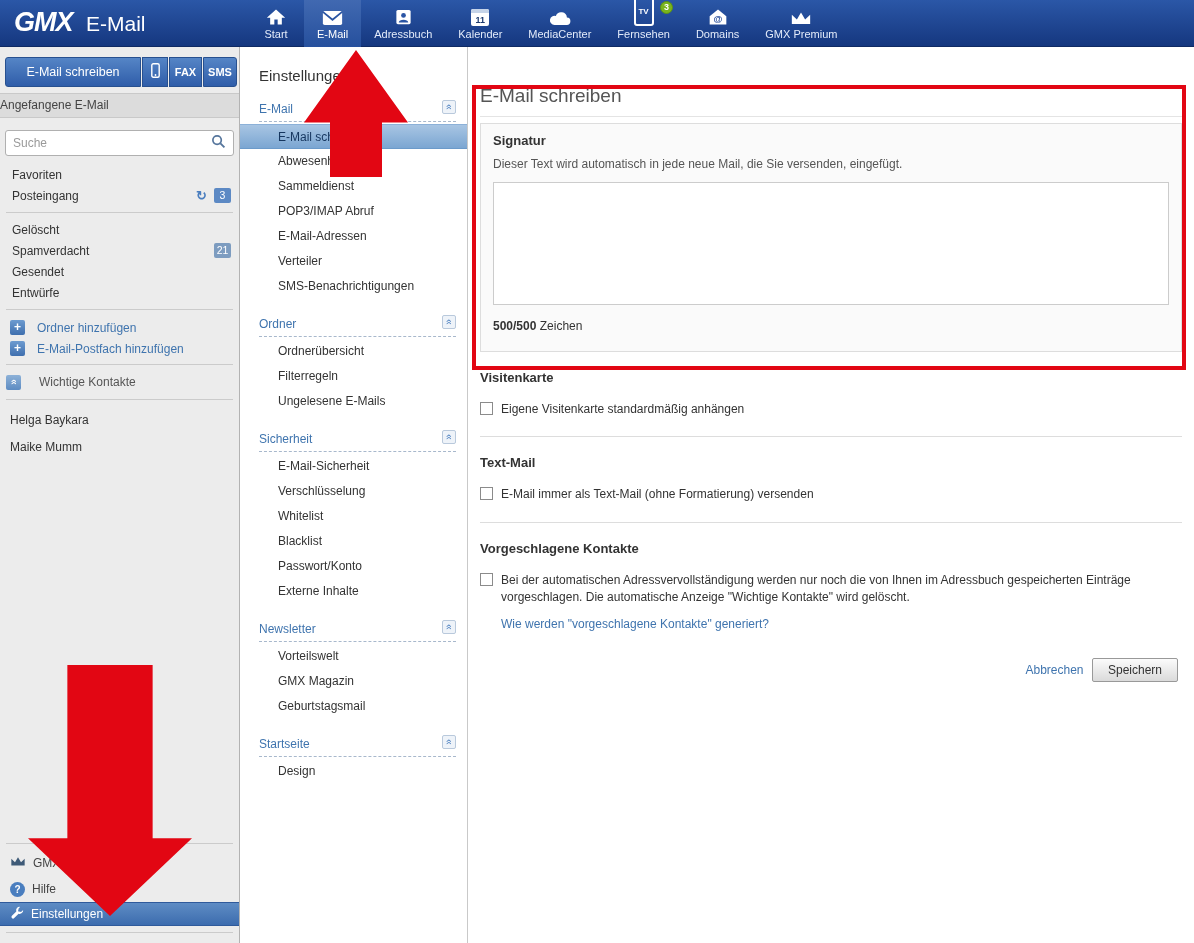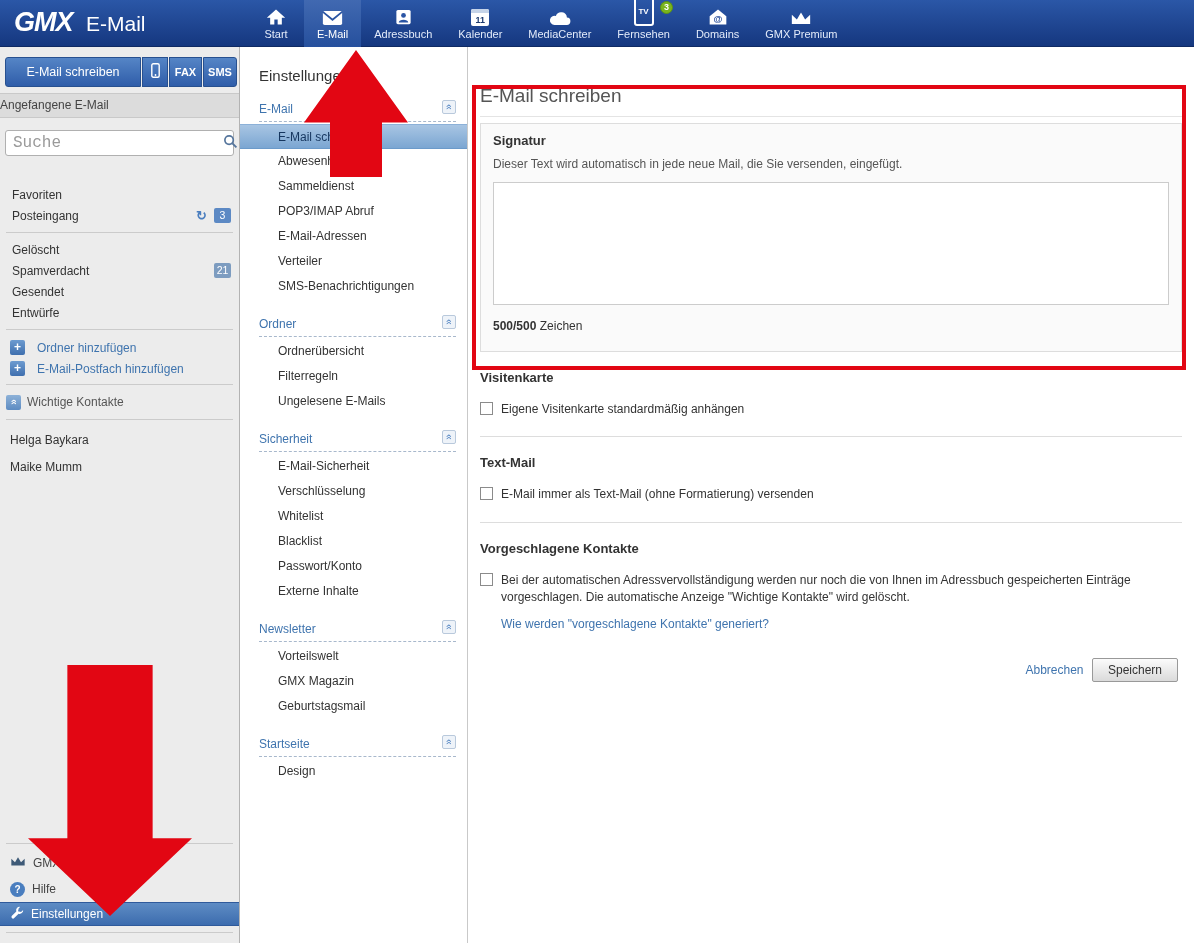--- a/index.html
+++ b/index.html
@@ -39,38 +39,38 @@
               height:30px; cursor:pointer; }
   #btn-compose { width:136px; font-size:12.5px; border-radius:3px 0 0 3px; }
   #btn-phone { width:26px; }
   #btn-fax { width:33px; font-size:11px; font-weight:bold; }
   #btn-sms { width:34px; font-size:11px; font-weight:bold; border-radius:0 3px 3px 0; }
   #draft-row { position:absolute; left:0; top:46px; right:0; height:25px; background:#dcdcdc;
                border-top:1px solid #c9c9c9; border-bottom:1px solid #c9c9c9;
                line-height:23px; padding-left:0; font-size:12px; color:#444; cursor:pointer; }
   #search-box { position:absolute; left:5px; right:5px; top:83px; height:26px; background:#fff;
                 border:1px solid #b0b0b0; border-radius:3px; display:flex; align-items:center; padding:0 7px; }
-  #search-box input { flex:1; border:none; outline:none; font-size:16px; color:#666;
-                      font-family:Liberation Mono, monospace; background:transparent; }
+  #search-box input { flex:1; border:none; outline:none; font-size:12px; color:#666;
+                      font-family:Liberation Sans, sans-serif; background:transparent; }
   #search-box input::placeholder { color:#9a9a9a; }
-  #folder-area { position:absolute; left:0; right:0; top:137px; font-size:12px; }
+  #folder-area { position:absolute; left:0; right:0; top:117px; font-size:12px; }
   .f-row { height:21px; display:flex; align-items:center; padding:0 8px 0 12px; cursor:pointer; color:#333; }
   .f-row .grow { flex:1; }
   .s-divider { border-top:1px solid #cbcbcb; margin:6px 6px; }
   .refresh { color:#4a7ebf; font-size:13px; margin-right:7px; cursor:pointer; }
   .refresh::before { content:"↻"; font-weight:bold; }
   .badge { display:inline-block; min-width:17px; height:15px; background:#5c89c4; color:#fff;
            font-size:10.5px; line-height:15px; text-align:center; border-radius:2px; padding:0 2px; }
   .badge.muted { background:#7d9cc0; }
   .add-link { display:flex; align-items:flex-end; gap:12px; padding:2px 0 2px 10px;
               color:#3f74ae; cursor:pointer; height:21px; }
   .plus-sq { width:15px; height:15px; background:linear-gradient(#6d9bd0,#3f6fae); border-radius:2px;
              color:#fff; display:inline-flex; align-items:center; justify-content:center; }
   .plus-sq::before { content:"+"; font-size:12px; font-weight:bold; line-height:13px; }
-  .sec-head { display:flex; align-items:center; gap:6px; padding-left:6px; height:22px; color:#555; }
+  .sec-head { display:flex; align-items:center; gap:18px; padding-left:6px; height:22px; color:#555; }
   .sq-collapse { width:15px; height:15px; background:linear-gradient(#8db1d8,#5d8cc2); border-radius:2px;
                  display:inline-flex; align-items:center; justify-content:center; cursor:pointer; }
   .sq-collapse::before { content:"»"; display:inline-block; transform:rotate(-90deg);
                          color:#fff; font-size:10px; line-height:10px; font-weight:bold; }
   .contact-row { height:27px; display:flex; align-items:center; padding-left:10px; cursor:pointer; }
   #sidebar-bottom { position:absolute; left:0; right:0; bottom:4px; font-size:12px; }
   .b-row { height:26px; display:flex; align-items:center; gap:7px; padding-left:10px; cursor:pointer; color:#444; }
   .help-ic { width:15px; height:15px; border-radius:50%; background:#4a7ebf; color:#fff;
              display:inline-flex; align-items:center; justify-content:center; }
   .help-ic::before { content:"?"; font-size:10px; font-weight:bold; }

